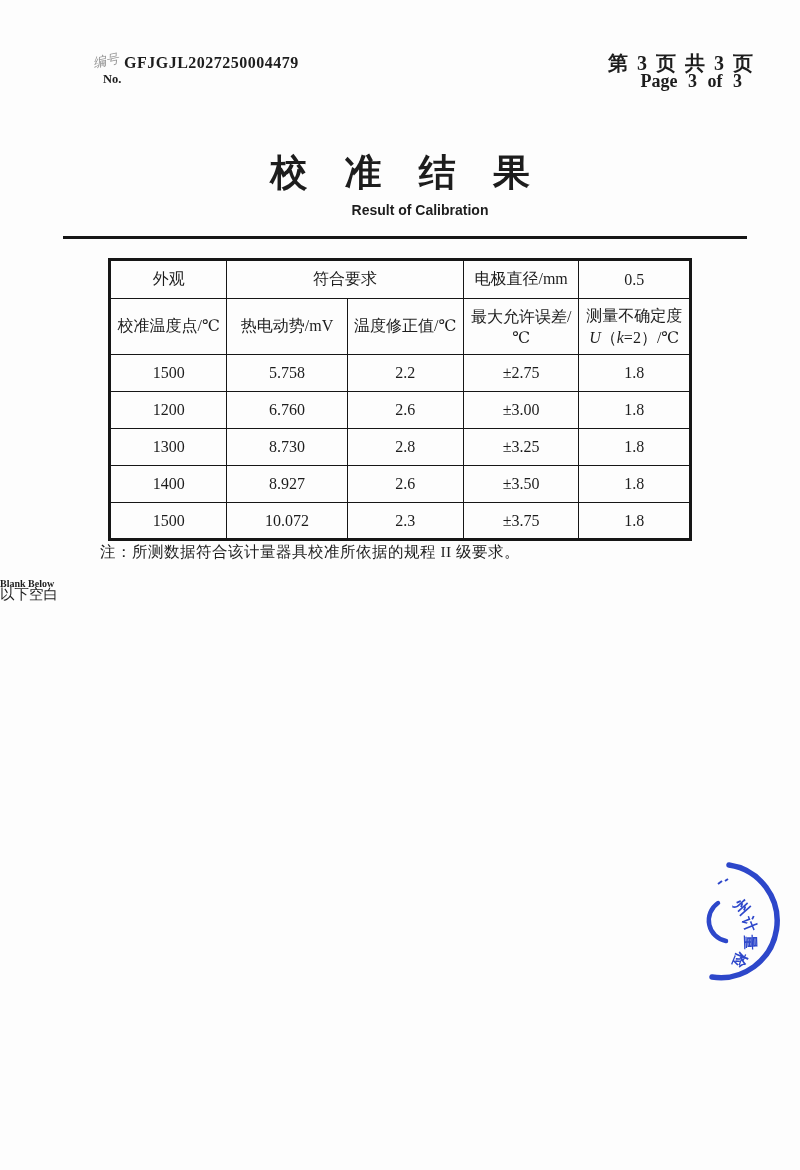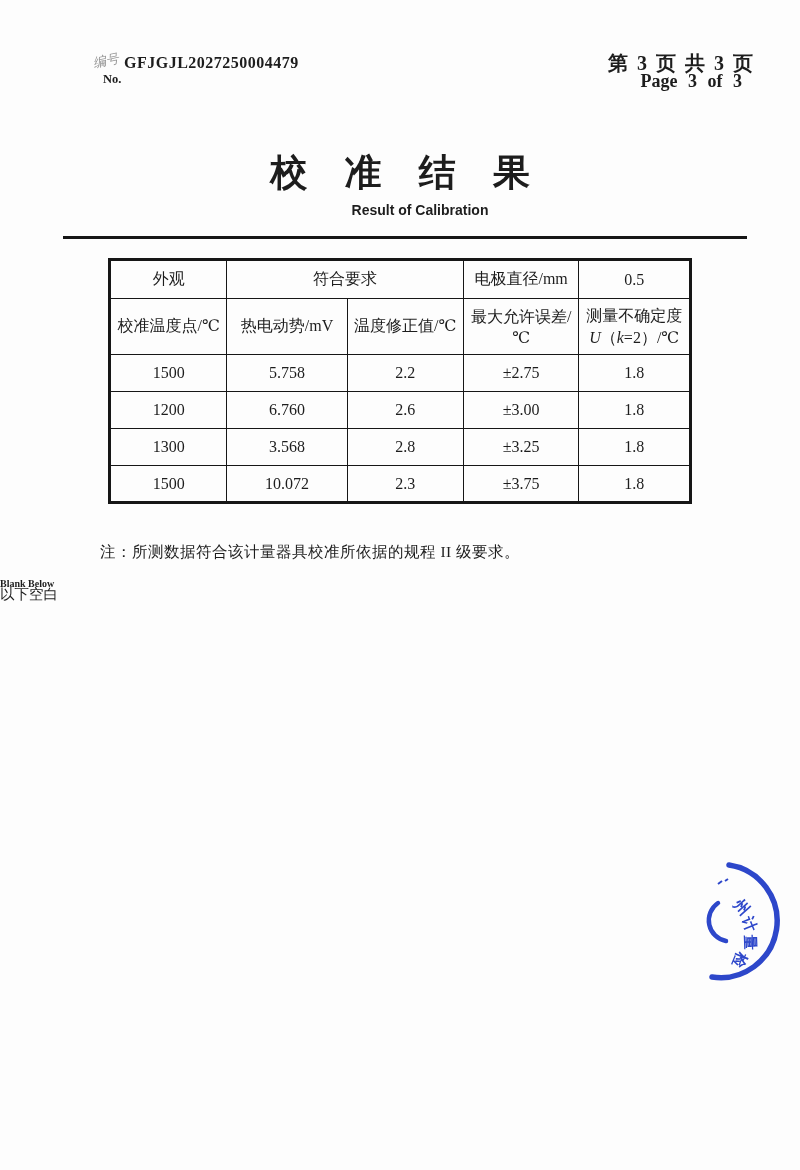--- a/index.html
+++ b/index.html
@@ -152,23 +152,30 @@
     </tr>
     <tr class="r-data">
       <td class="num">1200</td>
       <td class="num">6.760</td>
       <td class="num">2.6</td>
       <td class="num">±3.00</td>
       <td class="num">1.8</td>
     </tr>
     <tr class="r-data">
       <td class="num">1300</td>
-      <td class="num">3.568</td>
+      <td class="num">8.730</td>
       <td class="num">2.8</td>
       <td class="num">±3.25</td>
+      <td class="num">1.8</td>
+    </tr>
+    <tr class="r-data">
+      <td class="num">1400</td>
+      <td class="num">8.927</td>
+      <td class="num">2.6</td>
+      <td class="num">±3.50</td>
       <td class="num">1.8</td>
     </tr>
     <tr class="r-data">
       <td class="num">1500</td>
       <td class="num">10.072</td>
       <td class="num">2.3</td>
       <td class="num">±3.75</td>
       <td class="num">1.8</td>
     </tr>
   </tbody>

